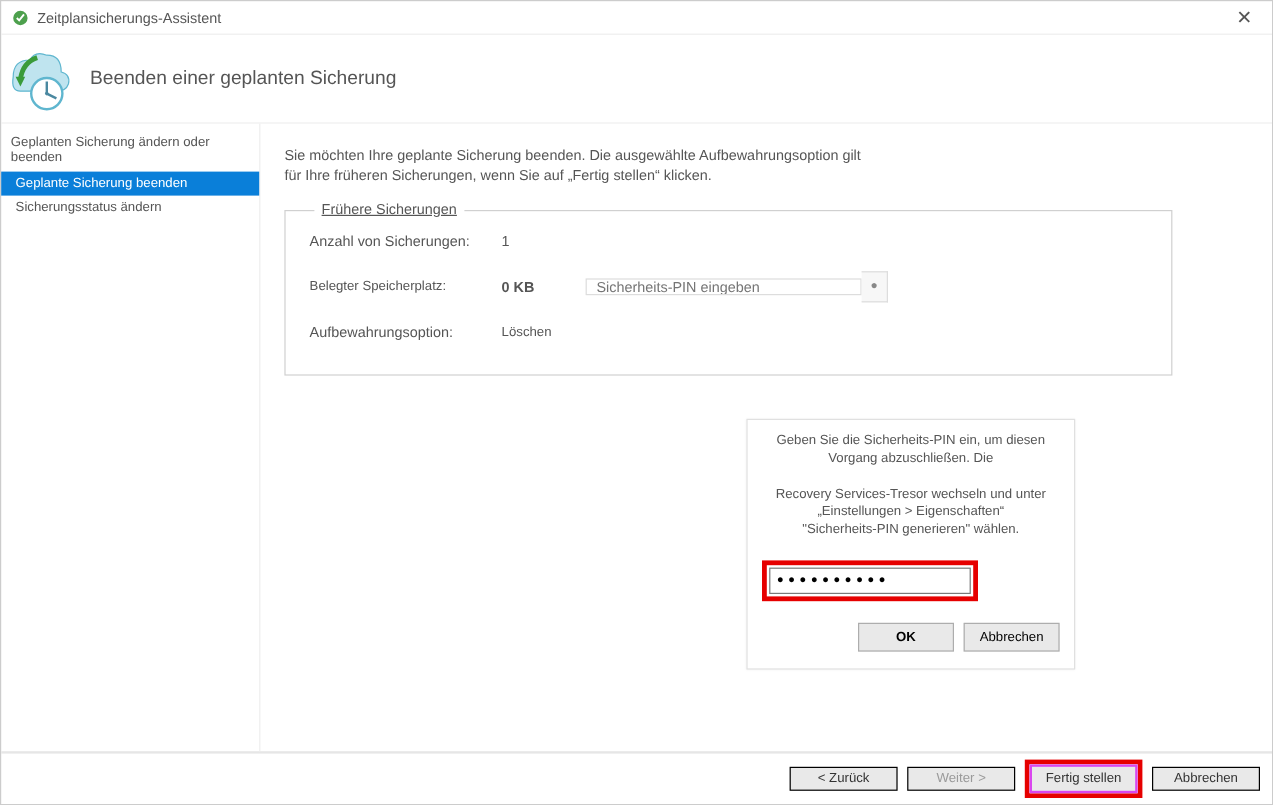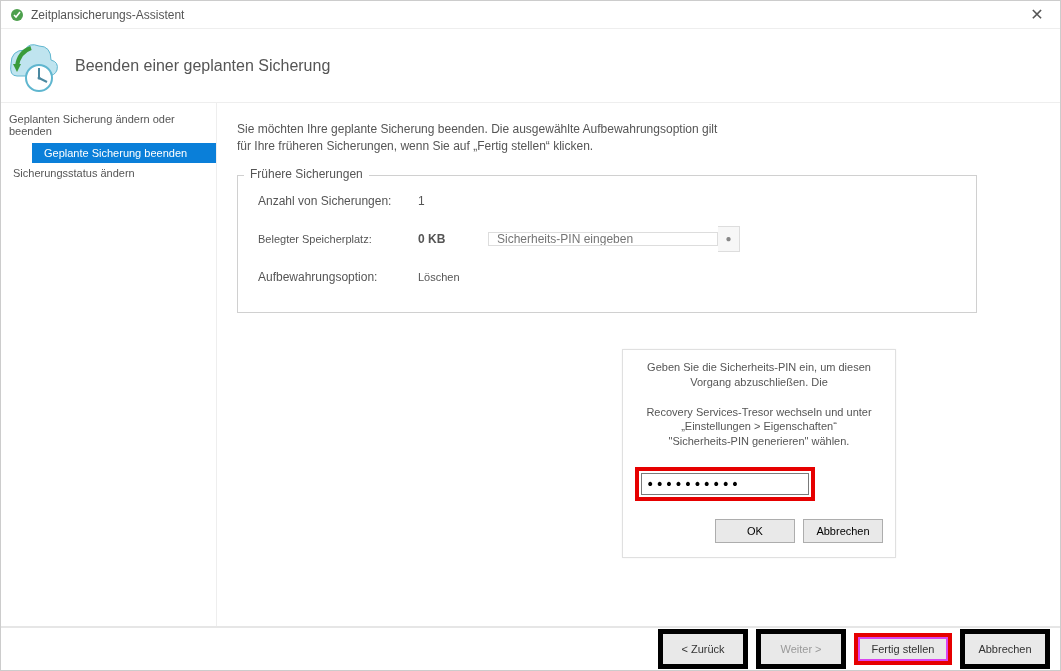--- a/index.html
+++ b/index.html
@@ -14,44 +14,44 @@
 
   .header { height: 74px; display:flex; align-items:center; border-bottom: 1px solid #eee; }
   .header .logo { width: 60px; height: 60px; margin-right: 14px; }
   .header h1 { font-size: 16px; font-weight: 400; color: #555; }
 
   .body { flex:1; display:flex; border-bottom: 2px solid #e6e6e6; }
 
   .sidebar { width: 216px; border-right: 1px solid #eee; padding-top: 6px; }
   .sidebar .heading { font-size: 11px; color: #555; padding: 4px 8px 6px; }
   .sidebar .item { font-size: 11px; padding: 4px 12px; color: #555; cursor: default; }
-  .sidebar .item.selected { background: #0a7fd9; color: #fff; margin-left: 31px; }
+  .sidebar .item.selected { background: #0a7fd9; color: #fff; }
 
   .main { flex:1; position: relative; padding: 18px 20px; }
   .intro { font-size: 12px; color: #555; line-height: 1.4; margin-bottom: 20px; max-width: 660px; }
 
   .groupbox { position: relative; border: 1px solid #d0d0d0; padding: 18px 20px 28px; width: 740px; }
-  .groupbox .legend { position: absolute; top: -9px; left: 6px; background: #fff; padding: 0 6px; font-size: 12px; color: #555; }
+  .groupbox .legend { position: absolute; top: -9px; left: 24px; background: #fff; padding: 0 6px; font-size: 12px; color: #555; text-decoration: underline; }
   .row { display:flex; align-items:center; font-size: 12px; color: #555; margin-bottom: 18px; }
   .row .label { width: 160px; }
   .row .value { width: 60px; }
 
   .pin-field-box { display:flex; align-items:center; }
   .pin-field-box input[type=text] { width: 230px; height: 14px; border: 1px solid #ddd; padding: 0 8px; font-size: 12px; color: #888; background:#fff; }
   .pin-toggle { width:22px; height:26px; border:1px solid #ddd; border-left:none; background:#f7f7f7; display:flex; align-items:center; justify-content:center; font-size:10px; color:#888; }
 
   .pin-dialog { position:absolute; left: 405px; top: 246px; width: 274px; background:#fff; border:1px solid #e0e0e0; padding: 10px 12px 14px; box-shadow: 0 0 2px rgba(0,0,0,0.05); }
   .pin-dialog .msg { font-size: 11px; color:#555; text-align:center; line-height:1.35; margin-bottom: 18px; }
   .pin-dialog .pwbox { border: 4px solid #e60000; padding: 2px; width: 180px; margin: 0 auto 18px 0; }
   .pin-dialog .pwbox input { width: 100%; height: 22px; border:1px solid #7a7a7a; font-size: 14px; padding: 0 4px; letter-spacing: 1px; font-family: monospace; }
   .pin-dialog .btnrow { display:flex; gap: 8px; justify-content:flex-end; }
   .pin-dialog .btn { width: 80px; height: 24px; font-size: 11px; border:1px solid #adadad; background:#e9e9e9; cursor: default; }
 
   .footer { height: 42px; display:flex; align-items:center; justify-content:flex-end; padding-right: 10px; gap: 8px; }
-  .footer .btn { width: 90px; height: 40px; font-size: 11px; border:5px solid #000000; background:#e9e9e9; color:#333; cursor: default; }
+  .footer .btn { width: 90px; height: 20px; font-size: 11px; border:1px solid #000000; background:#e9e9e9; color:#333; cursor: default; }
   .footer .btn.disabled { color:#9a9a9a; }
   .footer .finish-wrap { border:4px solid #e60000; padding:0; }
   .footer .finish-wrap .btn { border:2px solid #d946ef; width: 90px; height: 24px; background:#e9e9e9; }
 
 </style>
 </head>
 <body>
 
 <div class="window">
 
@@ -127,21 +127,21 @@
         <div class="msg">
           <span>Geben Sie die Sicherheits-PIN ein, um diesen Vorgang abzuschließen. Die</span><br>
           <br>
           <span>Recovery Services-Tresor wechseln und unter „Einstellungen &gt; Eigenschaften“</span><br>
           <span>"Sicherheits-PIN generieren" wählen.</span>
         </div>
         <div class="pwbox">
           <input type="text" readonly="" value="••••••••••" style="">
         </div>
         <div class="btnrow">
-          <button class="btn" style="font-weight:400;">OK</button>
+          <button class="btn" style="font-weight:700;">OK</button>
           <button class="btn">Abbrechen</button>
         </div>
       </div>
 
     </div>
   </div>
 
   <div class="footer">
     <button class="btn">&lt;  Zurück</button>
     <button class="btn disabled">Weiter  &gt;</button>

